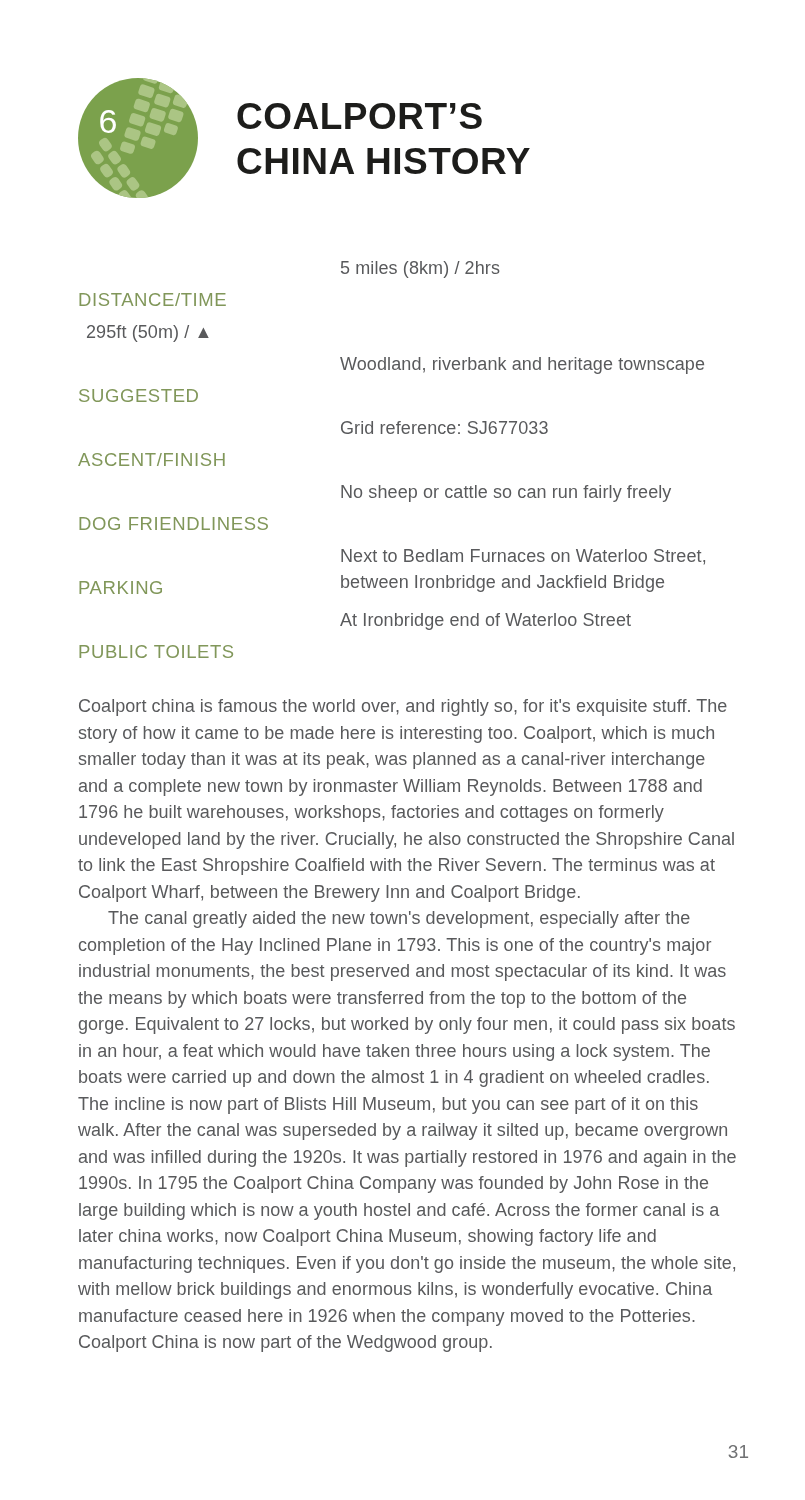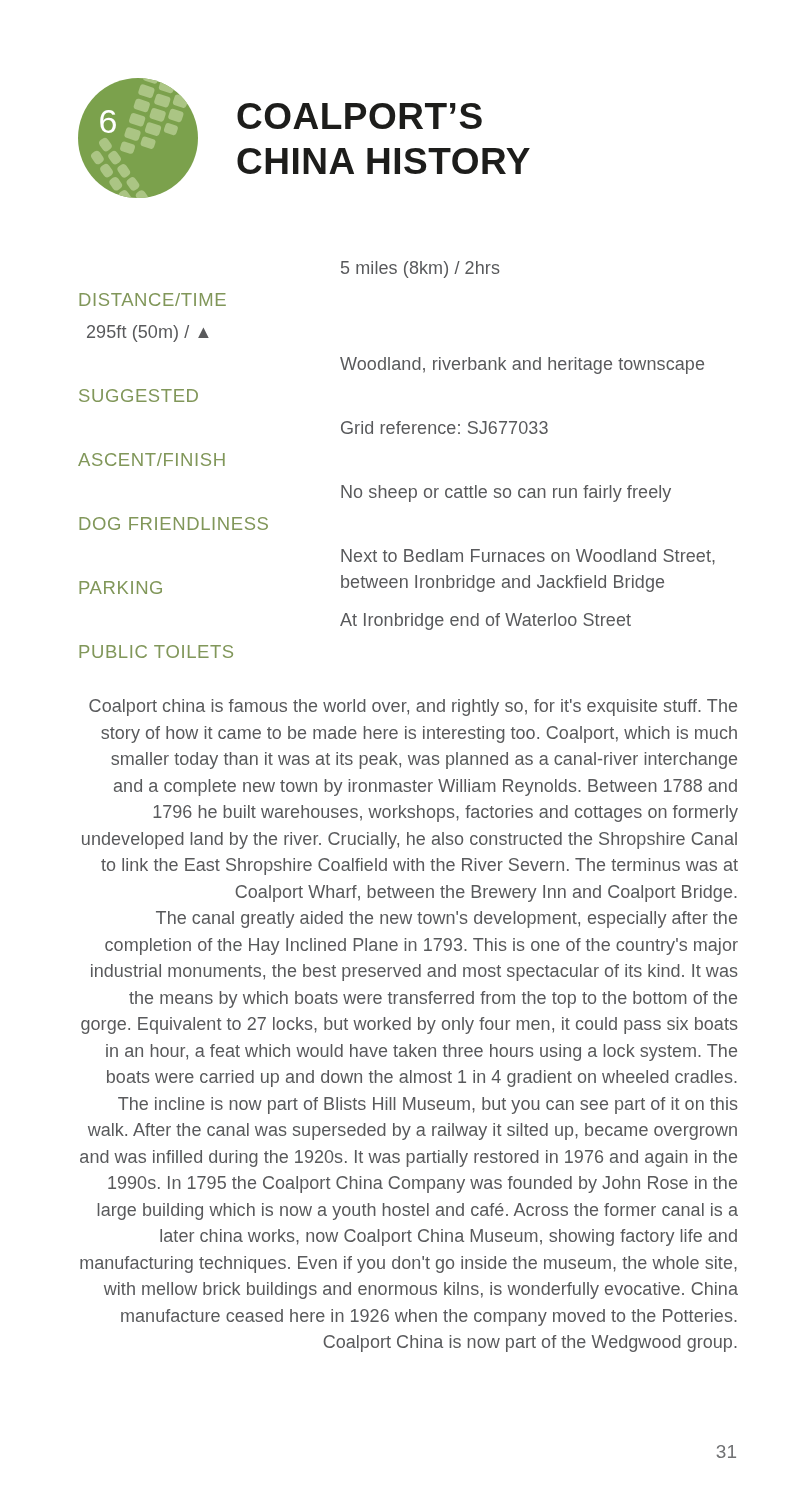--- a/index.html
+++ b/index.html
@@ -73,29 +73,28 @@
     margin-left:8px;
   }
   
   .body-text{
     margin:28px 0 0 78px;
     width:660px;
     font-size:18px;
     line-height:26.5px;
     letter-spacing:0.05px;
     color:var(--body-grey);
-    text-align:right;
   }
   .body-text p{margin:0;}
   .body-text p.indent{text-indent:30px;}
   
   .page-number{
     position:absolute;
     top:1441px;
-    right:68px;
+    right:56px;
     font-size:19px;
     color:var(--pagenum-grey);
   }
 </style>
 </head>
 <body>
 
 <div class="page">
 
   <div class="header">
@@ -166,21 +165,21 @@
       <div class="info-value">Grid reference: SJ677033</div>
     </div>
 
     <div class="info-row">
       <div class="info-label">DOG FRIENDLINESS</div>
       <div class="info-value">No sheep or cattle so can run fairly freely</div>
     </div>
 
     <div class="info-row">
       <div class="info-label">PARKING</div>
-      <div class="info-value">Next to Bedlam Furnaces on Woodland Street,
+      <div class="info-value">Next to Bedlam Furnaces on Waterloo Street,
 between Ironbridge and Jackfield Bridge</div>
     </div>
 
     <div class="info-row">
       <div class="info-label">PUBLIC TOILETS</div>
       <div class="info-value">At Ironbridge end of Waterloo Street</div>
     </div>
   </div>
 
   <div class="body-text">

